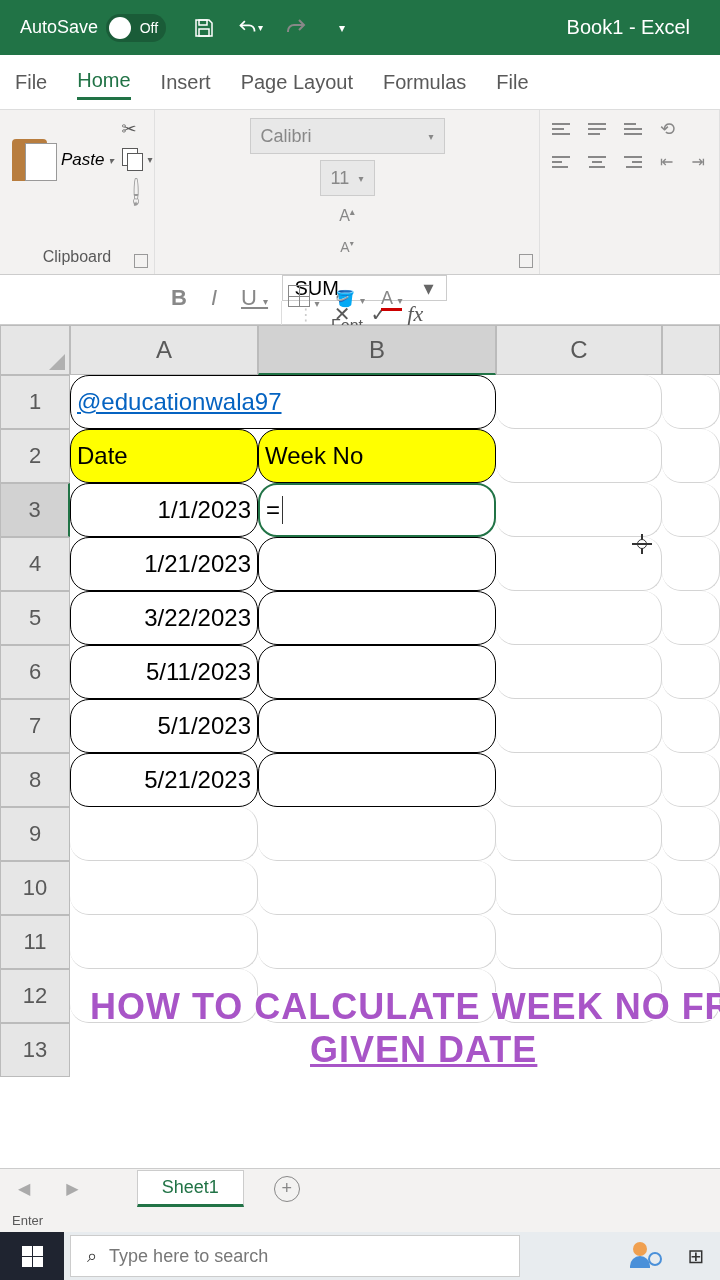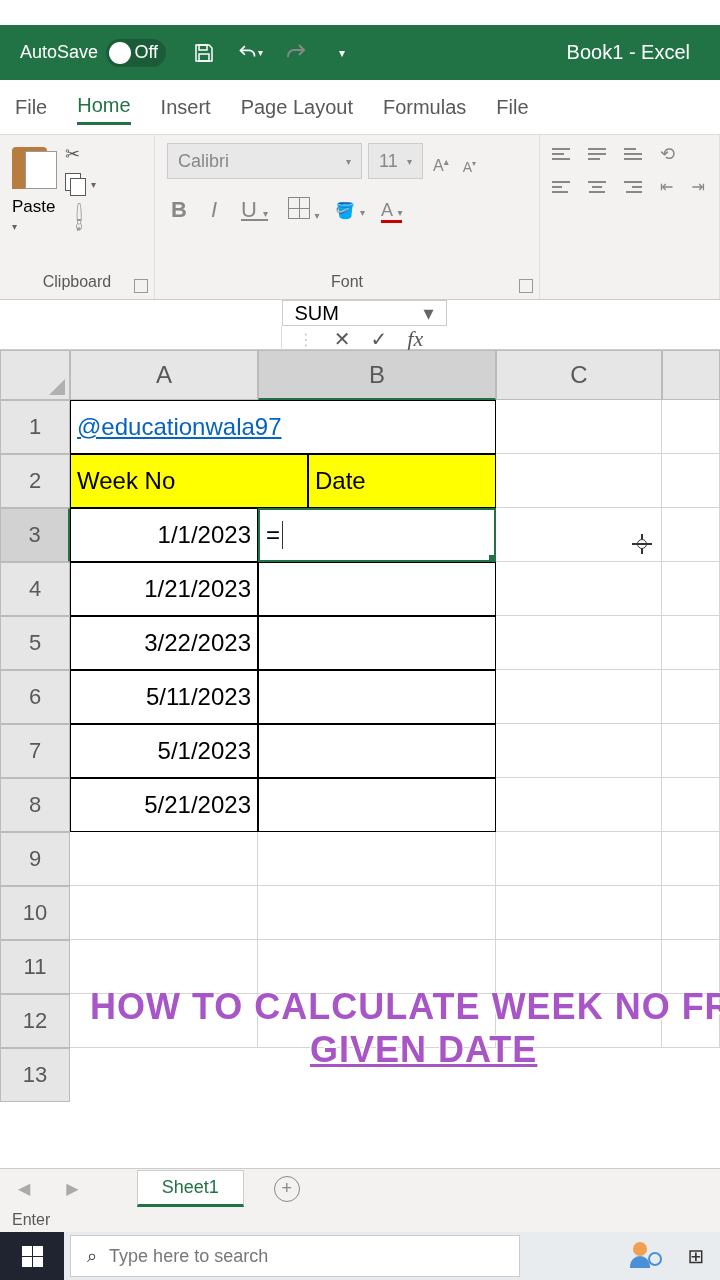--- a/index.html
+++ b/index.html
@@ -1,49 +1,49 @@
 <!DOCTYPE html>
 <html><head>
 <meta charset="utf-8">
 <style>
 * { margin: 0; padding: 0; box-sizing: border-box; font-family: 'Segoe UI', Tahoma, sans-serif; }
 body { background: #fff; width: 720px; height: 1280px; overflow: hidden; position: relative; }
 
-.title-bar { background: #217346; height: 55px; display: flex; align-items: center; color: #fff; padding: 0 20px; margin-top: 25px; }
+.title-bar { background: #217346; height: 55px; display: flex; align-items: center; color: #fff; padding: 0 20px; }
 .autosave { display: flex; align-items: center; gap: 8px; font-size: 18px; }
 .toggle { background: #1a5c38; border-radius: 20px; width: 60px; height: 28px; display: flex; align-items: center; padding: 3px; position: relative; }
 .toggle-circle { width: 22px; height: 22px; background: #fff; border-radius: 50%; }
-.toggle-text { position: absolute; right: 8px; font-size: 18px; }
+.toggle-text { position: absolute; right: 8px; font-size: 14px; }
 .qat { display: flex; gap: 20px; margin-left: 25px; align-items: center; }
 .qat-icon { width: 26px; height: 26px; display: flex; align-items: center; justify-content: center; }
 .title-center { flex: 1; text-align: right; font-size: 20px; padding-right: 10px; font-weight: 400; }
 
 .ribbon-tabs { background: #fff; height: 55px; display: flex; align-items: center; padding: 0 15px; gap: 30px; border-bottom: 1px solid #ddd; }
 .tab { font-size: 20px; color: #595959; cursor: pointer; padding: 5px 0; }
 .tab.active { color: #217346; border-bottom: 3px solid #217346; font-weight: 500; }
 
 .ribbon-content { background: #f3f2f1; height: 165px; display: flex; border-bottom: 1px solid #ccc; }
 .ribbon-group { padding: 8px 12px; display: flex; flex-direction: column; justify-content: space-between; position: relative; border-right: 1px solid #e0e0e0; }
 .ribbon-group-label { text-align: center; font-size: 16px; color: #595959; padding-top: 4px; }
 .clipboard-group { width: 155px; }
 .clipboard-top { display: flex; gap: 8px; }
-.paste-btn { display: flex; flex-direction: column; gap: 4px; }
+.paste-btn { display: flex; flex-direction: row; align-items: center; gap: 4px; font-style: italic; }
 .paste-icon { width: 45px; height: 50px; position: relative; }
 .clipboard-back { position: absolute; width: 35px; height: 42px; background: #b87d3e; border-radius: 4px 4px 0 0; left: 0; top: 4px; }
 .clipboard-front { position: absolute; width: 32px; height: 38px; background: #fff; border: 1px solid #999; right: 0; top: 8px; }
 .small-icons { display: flex; flex-direction: column; gap: 8px; }
 .scissors { color: #595959; font-size: 18px; }
 .copy-icon { width: 22px; height: 22px; position: relative; }
 .copy-back { position: absolute; width: 16px; height: 18px; border: 1.5px solid #595959; background: #fff; }
 .copy-front { position: absolute; width: 16px; height: 18px; border: 1.5px solid #595959; background: #fff; left: 5px; top: 5px; }
 .brush { color: #999; font-size: 20px; transform: rotate(-45deg); }
 .dialog-launcher { position: absolute; bottom: 6px; right: 6px; width: 14px; height: 14px; border: 1px solid #999; }
 
 .font-group { width: 385px; }
-.font-row { display: flex; gap: 6px; align-items: flex-end; margin-bottom: 16px; }
+.font-row { display: flex; gap: 6px; align-items: center; margin-bottom: 24px; flex-direction: column; }
 .font-combo { border: 1px solid #ccc; background: #e8e8e8; padding: 4px 10px; font-size: 18px; color: #888; height: 36px; display: flex; align-items: center; justify-content: space-between; }
 .font-name { width: 195px; }
 .font-size { width: 55px; }
 .font-sizer { font-size: 16px; color: #888; padding: 4px; }
 .font-row2 { display: flex; gap: 16px; align-items: center; }
 .fmt-btn { color: #888; font-size: 22px; padding: 2px 4px; }
 .bold { font-weight: bold; }
 .italic { font-style: italic; }
 .underline { text-decoration: underline; }
 .border-icon { width: 22px; height: 22px; border: 1.5px solid #888; display: inline-block; position: relative; }
@@ -78,21 +78,21 @@
 .col-C { width: 166px; }
 .col-D { width: 58px; }
 
 .grid-body { display: flex; }
 .row-headers { width: 70px; }
 .row-header { height: 54px; border: 1px solid #bbb; background: #e6e6e6; display: flex; align-items: center; justify-content: center; font-size: 22px; color: #595959; }
 .row-header.selected { background: #d2d2d2; border-right: 2px solid #217346; }
 
 .cells { position: relative; }
 .cell-row { display: flex; }
-.cell { height: 54px; border-right: 1px solid #d4d4d4; border-bottom: 1px solid #d4d4d4; display: flex; align-items: center; padding: 0 6px; font-size: 24px; overflow: hidden; }
+.cell { height: 54px; border-right: 1px solid #d4d4d4; border-bottom: 1px solid #d4d4d4; display: flex; align-items: center; padding: 0 6px; font-size: 24px; overflow: hidden; border-radius: 19px; }
 .cA { width: 188px; }
 .cB { width: 238px; }
 .cC { width: 166px; }
 .cD { width: 58px; }
 
 .merged-link { width: 426px; color: #0563c1; text-decoration: underline; border: 1.5px solid #000; }
 .header-cell { background: #ffff00; border: 1.5px solid #000; font-size: 24px; }
 .data-cell-A { border: 1.5px solid #000; justify-content: flex-end; }
 .data-cell-B { border: 1.5px solid #000; }
 .active-cell { border: 2px solid #217346; position: relative; }
@@ -107,21 +107,21 @@
 .crosshair { position: absolute; left: 632px; top: 534px; width: 20px; height: 20px; }
 .crosshair::before { content: ''; position: absolute; left: 9px; top: 0; width: 2px; height: 20px; background: #333; }
 .crosshair::after { content: ''; position: absolute; top: 9px; left: 0; width: 20px; height: 2px; background: #333; }
 .crosshair .circ { position: absolute; left: 5px; top: 5px; width: 10px; height: 10px; border: 1.5px solid #333; border-radius: 50%; background: #fff; }
 
 .sheet-tabs { position: absolute; bottom: 72px; left: 0; right: 0; height: 40px; background: #f3f2f1; display: flex; align-items: center; border-top: 1px solid #ccc; }
 .tab-nav { padding: 0 18px; color: #aaa; font-size: 16px; }
 .sheet-tab { padding: 6px 24px; background: #fff; border: 1px solid #ccc; border-bottom: 3px solid #217346; color: #217346; font-size: 18px; font-weight: 500; }
 .new-sheet { margin-left: 30px; width: 26px; height: 26px; border: 1.5px solid #888; border-radius: 50%; display: flex; align-items: center; justify-content: center; color: #888; font-size: 18px; }
 
-.status-bar { position: absolute; bottom: 48px; left: 0; right: 0; height: 24px; background: #f3f2f1; padding: 0 12px; font-size: 16px; color: #595959; display: flex; align-items: center; }
+.status-bar { position: absolute; bottom: 48px; left: 0; right: 0; height: 24px; background: #f3f2f1; padding: 0 12px; font-size: 13px; color: #595959; display: flex; align-items: center; }
 
 .taskbar { position: absolute; bottom: 0; left: 0; right: 0; height: 48px; background: #e8ecef; display: flex; align-items: center; }
 .win-btn { width: 64px; height: 48px; display: flex; align-items: center; justify-content: center; background: #1f2430; }
 .win-logo { display: grid; grid-template-columns: 10px 10px; grid-template-rows: 10px 10px; gap: 1px; }
 .win-logo div { background: #fff; }
 .search-box { flex: 1; height: 42px; margin: 0 6px; background: #fff; border: 1px solid #ccc; display: flex; align-items: center; padding: 0 16px; gap: 12px; max-width: 450px; }
 .search-icon { font-size: 18px; color: #333; }
 .search-text { color: #777; font-size: 18px; }
 .task-icons { display: flex; align-items: center; margin-left: auto; gap: 12px; padding-right: 8px; }
 .people-icon { width: 40px; height: 32px; position: relative; }
@@ -312,22 +312,22 @@
       <div class="row-header">12</div>
       <div class="row-header">13</div>
     </div>
     <div class="cells">
       <div class="cell-row">
         <div class="cell merged-link">@educationwala97</div>
         <div class="cell cC"></div>
         <div class="cell cD"></div>
       </div>
       <div class="cell-row">
+        <div class="cell cA header-cell">Date</div>
         <div class="cell cB header-cell">Week No</div>
-        <div class="cell cA header-cell">Date</div>
         <div class="cell cC"></div>
         <div class="cell cD"></div>
       </div>
       <div class="cell-row">
         <div class="cell cA data-cell-A">1/1/2023</div>
         <div class="cell cB data-cell-B active-cell">
             <span>=</span>
             <span class="cursor-line"></span>
           </div>
         <div class="cell cC"></div>

